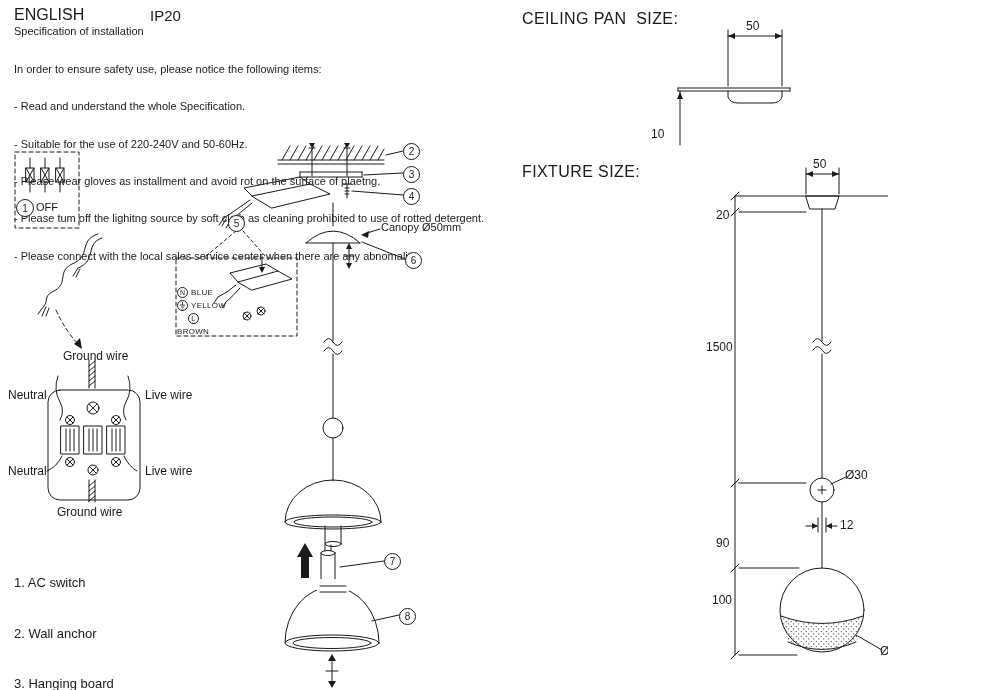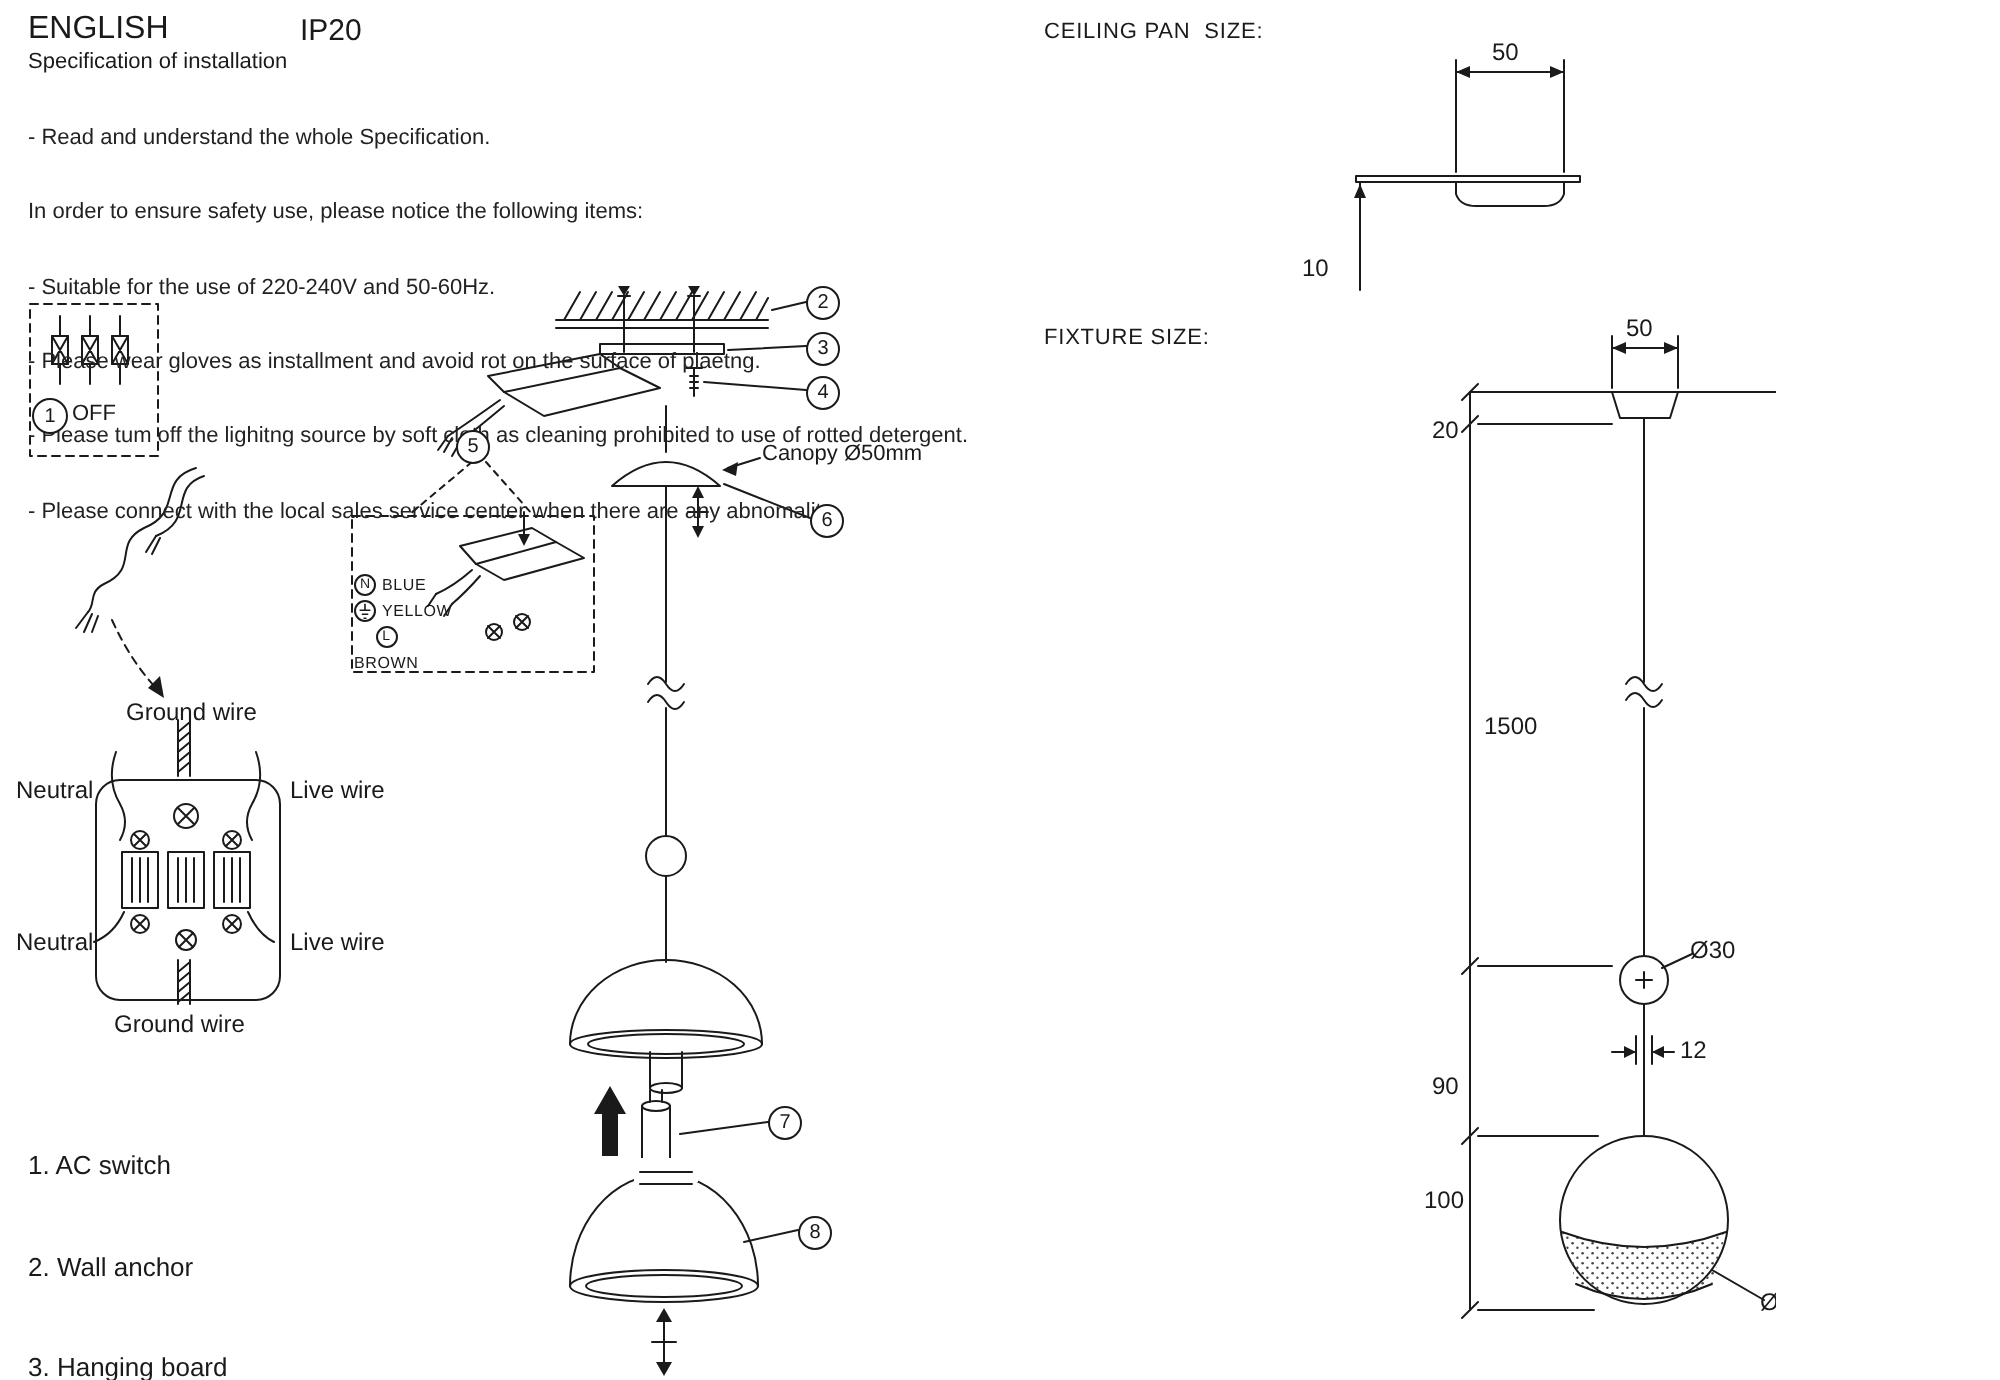--- a/index.html
+++ b/index.html
@@ -4,21 +4,21 @@
 <style>
   html,body{margin:0;padding:0;background:#fff;}
   .page{position:relative;width:888px;height:690px;background:#fff;overflow:hidden;
         font-family:"Liberation Sans",sans-serif;color:#1a1a1a;}
   svg.art{position:absolute;left:0;top:0;}
   .t{position:absolute;white-space:pre;}
   .f16{font-size:16px;}
   .f15{font-size:15px;}
   .f12{font-size:12px;}
   .f11{font-size:11px;}
-  .sec-title{font-size:11px;letter-spacing:.4px;}
+  .sec-title{font-size:16px;letter-spacing:.4px;}
   .spec{position:absolute;left:14px;top:38px;font-size:11px;line-height:12.45px;color:#222;white-space:pre;}
   .parts{position:absolute;left:14px;top:541px;font-size:13px;line-height:16.9px;white-space:pre;}
   .callout{position:absolute;width:15px;height:15px;border:1px solid #1a1a1a;border-radius:50%;
            background:#fff;font-size:10px;display:flex;align-items:center;justify-content:center;}
   .callout.big{width:16px;height:16px;}
   .wrow{position:absolute;display:flex;align-items:center;gap:3px;text-align:center;}
   .wcirc{width:11px;height:11px;border:1px solid #1a1a1a;border-radius:50%;box-sizing:border-box;
          display:inline-flex;align-items:center;justify-content:center;font-size:7px;line-height:1;background:#fff;}
   .wlabel{font-size:8px;letter-spacing:.3px;}
 </style>
@@ -176,22 +176,22 @@
         <path d="M739,212 L806,212 M739,483 L806,483 M739,568 L799,568 M739,655 L797,655"></path>
       </g>
     </g>
   </svg>
 
   <div class="t f16" style="left:14px;top:6px;">ENGLISH</div>
   <div class="t f15" style="left:150px;top:7px;">IP20</div>
 
   <div class="t f11" style="left:14px;top:25px;">Specification of installation</div>
   <div class="spec">
+    <div>In order to ensure safety use, please notice the following items:</div>
     <div>- Read and understand the whole Specification.</div>
-    <div>In order to ensure safety use, please notice the following items:</div>
     <div>- Suitable for the use of 220-240V and 50-60Hz.</div>
     <div>- Please wear gloves as installment and avoid rot on the surface of plaetng.</div>
     <div>- Please tum off the lighitng source by soft cloth as cleaning prohibited to use of rotted detergent.</div>
     <div>- Please connect with the local sales service center when there are any abnomality.</div>
   </div>
 
   <div class="callout big" style="left:16px;top:199px;">1</div>
   <div class="t f11" style="left:36px;top:201px;">OFF</div>
 
   <div class="t f12" style="left:63px;top:349px;">Ground wire</div>
@@ -240,20 +240,20 @@
   </div>
 
 
   <div class="t sec-title" style="left:522px;top:10px;">CEILING PAN  SIZE:</div>
   <div class="t f12" style="left:746px;top:19px;">50</div>
   <div class="t f12" style="left:651px;top:127px;">10</div>
 
   <div class="t sec-title" style="left:522px;top:163px;">FIXTURE SIZE:</div>
   <div class="t f12" style="left:813px;top:157px;">50</div>
   <div class="t f12" style="left:716px;top:208px;">20</div>
-  <div class="t f12" style="left:706px;top:356px;margin-left:36px;">1500</div>
+  <div class="t f12" style="left:706px;top:340px;">1500</div>
   <div class="t f12" style="left:845px;top:468px;">Ø30</div>
   <div class="t f12" style="left:840px;top:518px;">12</div>
   <div class="t f12" style="left:716px;top:536px;">90</div>
   <div class="t f12" style="left:712px;top:593px;">100</div>
   <div class="t f12" style="left:880px;top:644px;">Ø100</div>
 
 </div>
 
 </body></html>

